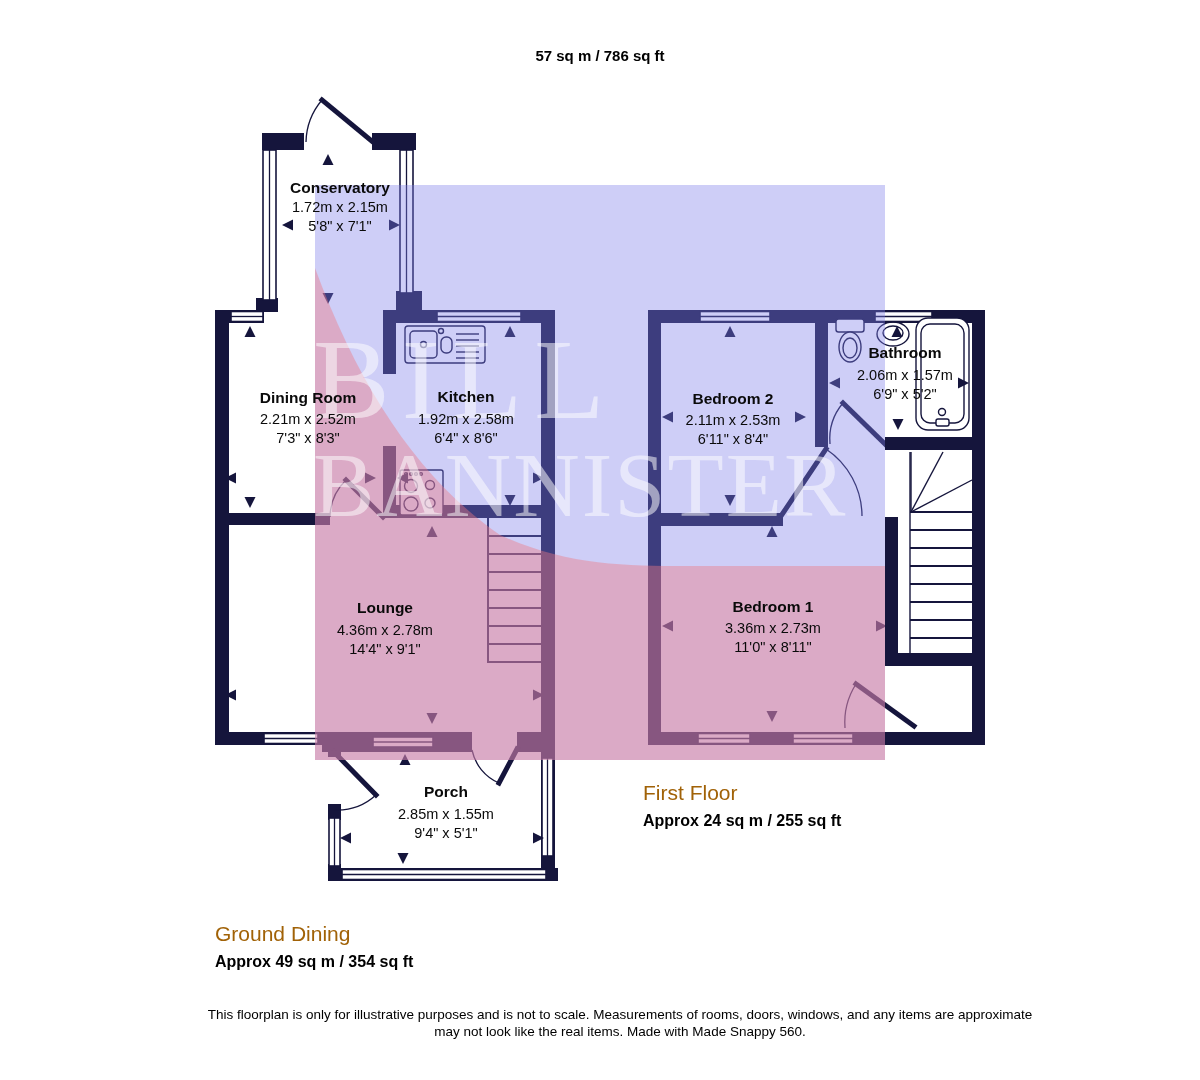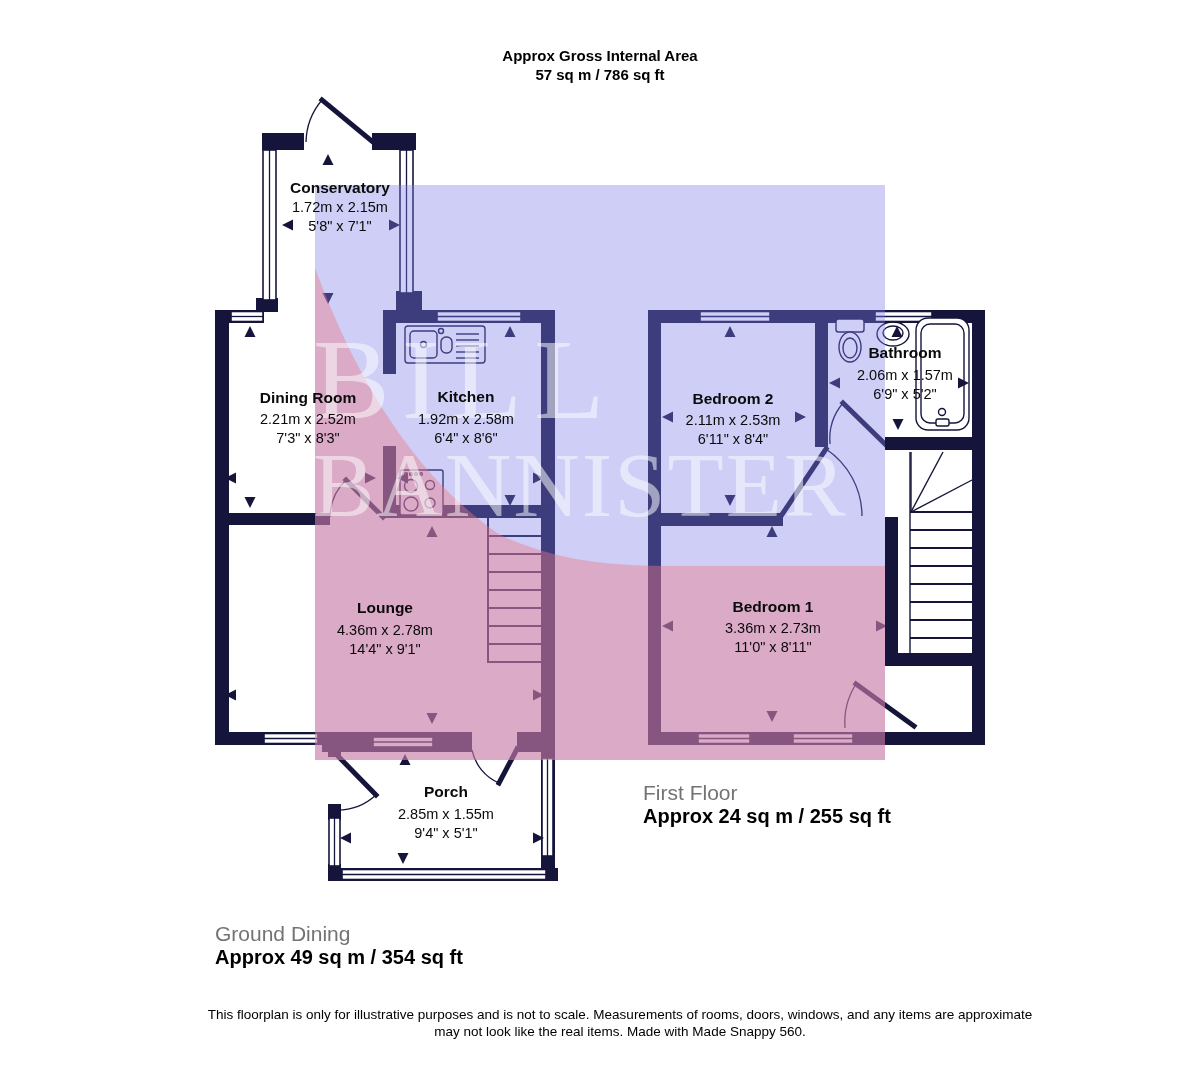--- a/index.html
+++ b/index.html
@@ -5,22 +5,22 @@
   html,body{margin:0;padding:0;}
   body{
     width:1200px;height:1080px;position:relative;background:#ffffff;
     font-family:"Liberation Sans", sans-serif;color:#000;overflow:hidden;
   }
   .hdr{
     position:absolute;top:46px;left:0;width:1200px;text-align:center;
     font-weight:bold;font-size:15px;line-height:19px;
   }
   .floor-title{position:absolute;}
-  .floor-title .big{font-size:21px;font-weight:400;color:#737373;}
-  .floor-title .small{font-size:20px;font-weight:bold;}
+  .floor-title .big{font-size:21px;font-weight:400;color:#a16207;}
+  .floor-title .small{font-size:16px;font-weight:bold;margin-top:7px;}
   #gf-title{left:215px;top:922px;}
   #ff-title{left:643px;top:781px;}
   .footer{
     position:absolute;top:1006px;left:0;width:1200px;text-align:center;
     font-size:13.5px;line-height:17px;color:#000;margin-left:20px;
   }
   svg{position:absolute;left:0;top:0;}
   .wall{fill:#15153c;}
   .win{fill:#ffffff;stroke:#15153c;stroke-width:1.6;}
   .winline{stroke:#15153c;stroke-width:1.3;}
@@ -31,21 +31,20 @@
   .fix{stroke:#15153c;stroke-width:1.4;fill:#ffffff;}
   .arrow{fill:#15153c;}
   .rname{font-family:"Liberation Sans",sans-serif;font-size:15.5px;font-weight:bold;fill:#0a0a0a;text-anchor:middle;}
   .rdim{font-family:"Liberation Sans",sans-serif;font-size:14.5px;fill:#0a0a0a;text-anchor:middle;}
   .wm{font-family:"Liberation Serif",serif;fill:#ffffff;opacity:0.52;}
 </style>
 </head>
 <body>
 
 <div class="hdr">
-  <div>Approx Gross Internal Area</div>
   <div>57 sq m / 786 sq ft</div>
 </div>
 
 <svg width="1200" height="1080" viewBox="0 0 1200 1080">
   <defs>
     <path id="arrow" d="M0,-6 L5.5,5 L-5.5,5 Z"></path>
   </defs>
 
   <g>
 

